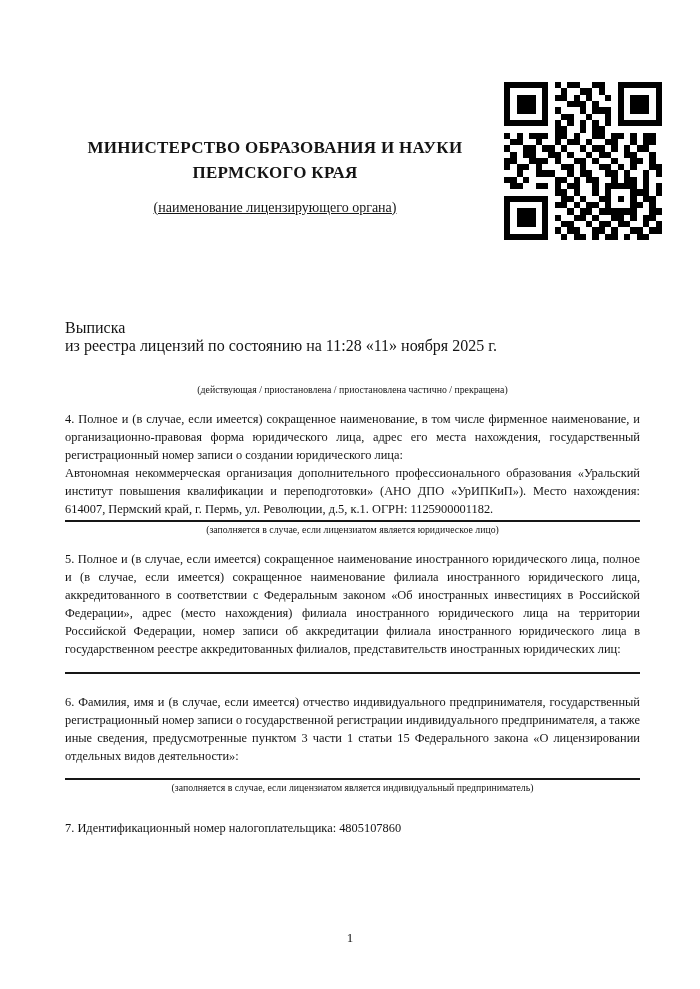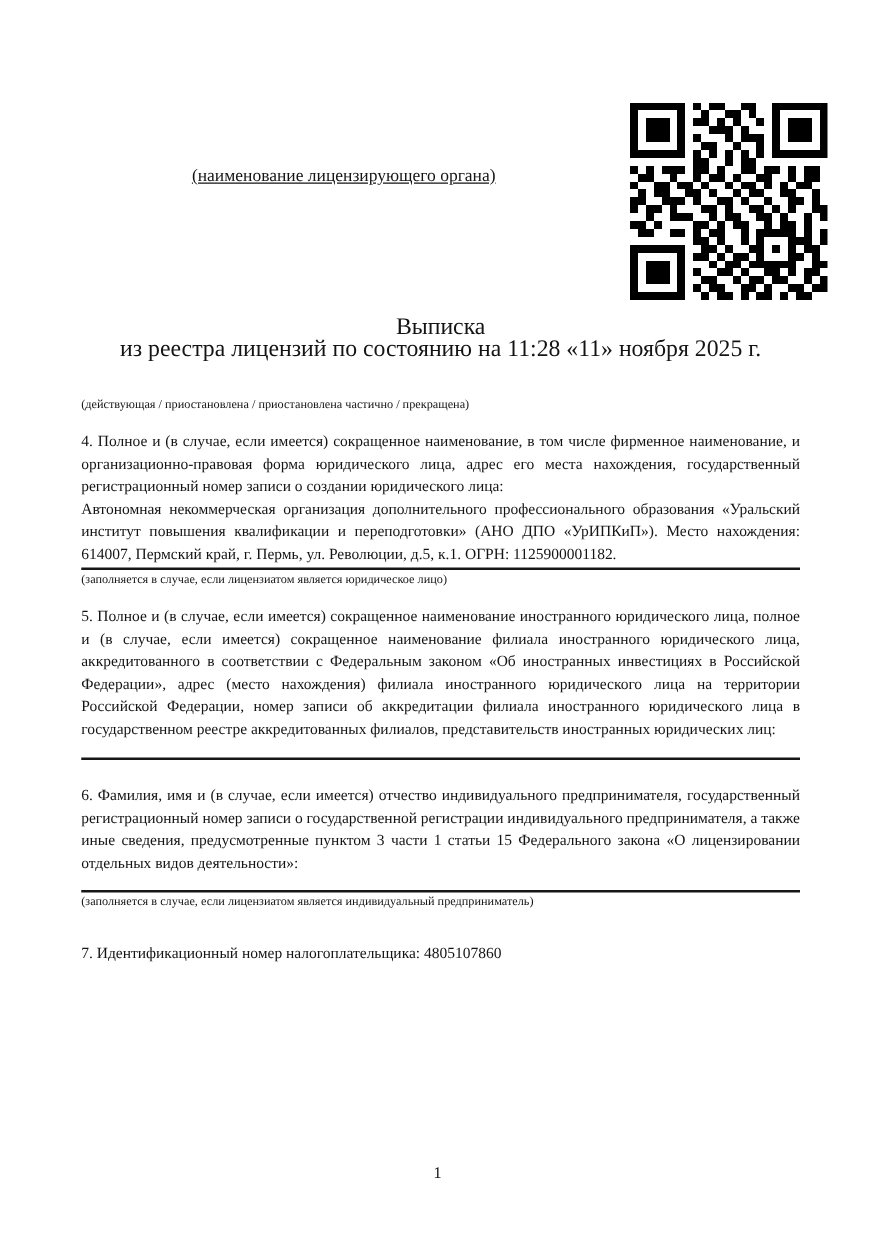--- a/index.html
+++ b/index.html
@@ -14,26 +14,26 @@
     overflow:hidden;
   }
   
   .qr{position:absolute;top:82px;right:38px;width:158px;height:158px;}
   .qr svg{width:100%;height:100%;display:block;}
   
   .letterhead{margin:52px 0 0 55px;width:440px;text-align:center;}
   .ministry{font-weight:bold;font-size:17px;line-height:25px;letter-spacing:.3px;}
   .ministry-caption{font-size:14px;line-height:13px;margin-top:16px;text-decoration:underline;}
   
-  .doc-title{margin:105px 60px 12px 65px;text-align:center;font-size:19px;line-height:18px;}
+  .doc-title{margin:105px 60px 12px 65px;font-size:16px;line-height:18px;}
   
   .content{margin:0 60px 0 65px;font-size:12.4px;line-height:18px;}
   .para{text-align:justify;}
   .rule{height:0;border-top:2px solid #161616;}
-  .field-caption{font-size:9.8px;line-height:12px;margin-top:2px;}
+  .field-caption{font-size:9.8px;line-height:12px;text-align:center;margin-top:2px;}
   .sec-status{margin-top:29px;}
   .sec-status .field-caption{margin-top:1px;}
   .sec-reg{margin-top:21px;}
   .sec-date{margin-top:15px;}
   .sec-legal{margin-top:14px;}
   .sec-legal .rule{margin-top:2px;}
   .sec-foreign{margin-top:14px;}
   .sec-foreign .rule{margin-top:14px;}
   .sec-ie{margin-top:19px;}
   .sec-ie .rule{margin-top:13px;}
@@ -372,20 +372,21 @@
         <rect x="14" y="24" width="1" height="1" fill="#000000"></rect>
         <rect x="16" y="24" width="1" height="1" fill="#000000"></rect>
         <rect x="17" y="24" width="1" height="1" fill="#000000"></rect>
         <rect x="19" y="24" width="1" height="1" fill="#000000"></rect>
         <rect x="21" y="24" width="1" height="1" fill="#000000"></rect>
         <rect x="22" y="24" width="1" height="1" fill="#000000"></rect>
       </svg>
     </div>
 
   <div class="letterhead">
+    <div class="ministry">МИНИСТЕРСТВО ОБРАЗОВАНИЯ И НАУКИ ПЕРМСКОГО КРАЯ</div>
     <div class="ministry-caption">(наименование лицензирующего органа)</div>
   </div>
 
   <div class="doc-title">
     <div>Выписка</div>
     <div>из реестра лицензий по состоянию на 11:28 «11» ноября 2025 г.</div>
   </div>
 
   <div class="content">
 

